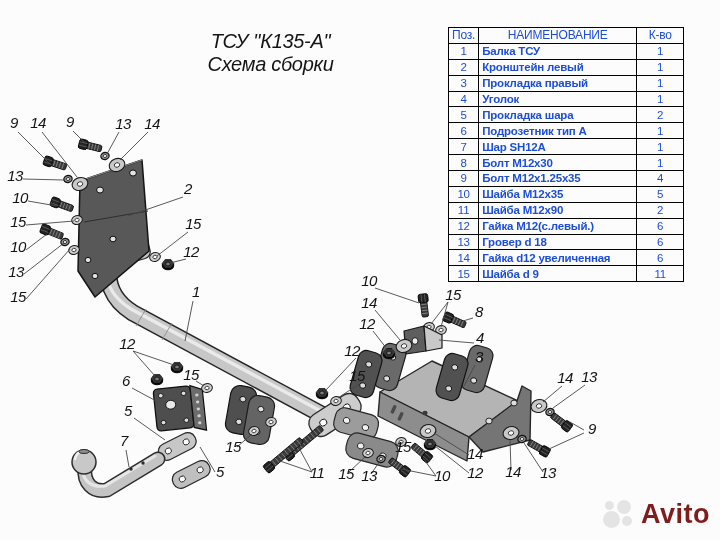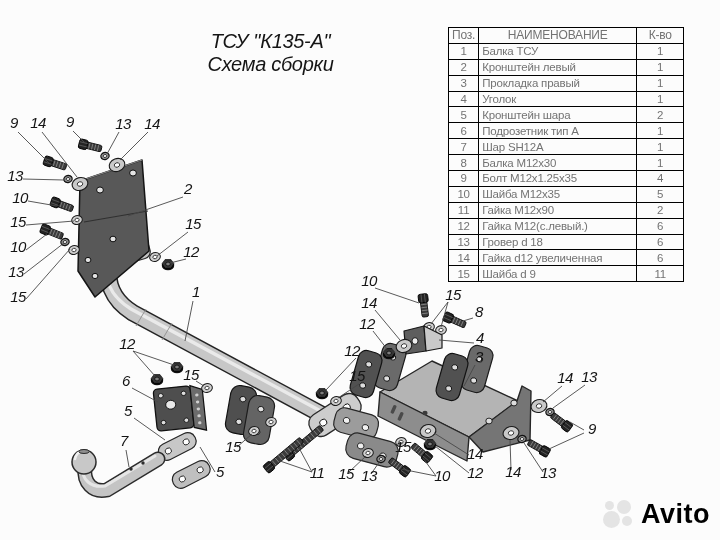--- a/index.html
+++ b/index.html
@@ -4,34 +4,34 @@
 <style>
   html,body{margin:0;padding:0;background:#ffffff;}
   #stage{position:relative;width:720px;height:540px;background:#fcfcfc;overflow:hidden;
          font-family:"Liberation Sans",sans-serif;}
   #drawing{position:absolute;left:0;top:0;}
   
   #title{position:absolute;left:178px;top:30px;width:185px;text-align:center;
          font-style:italic;font-size:20px;line-height:1.16;color:#151515;letter-spacing:-0.3px;}
   
   #parts-table{position:absolute;left:448px;top:27px;border-collapse:collapse;table-layout:fixed;}
-  #parts-table th,#parts-table td{border:1.5px solid #000;color:#737373;
+  #parts-table th,#parts-table td{border:1.5px solid #000;color:#1d4ed8;
          font-family:"Liberation Sans",sans-serif;font-size:11.5px;letter-spacing:-0.2px;
          height:14.9px;padding:0 3px;white-space:nowrap;overflow:hidden;}
   #parts-table th{font-weight:normal;font-size:12px;text-align:center;}
   #parts-table td.num-col{text-align:center;}
-  #parts-table td.name-col{text-align:left;}
+  #parts-table td.name-col{text-align:left;font-weight:bold;}
   .c-pos{width:30px}.c-name{width:158px}.c-qty{width:47px}
   
   .callout{font-family:"Liberation Sans",sans-serif;font-style:italic;font-size:15px;
            fill:#141414;text-anchor:middle;letter-spacing:-0.5px;}
   .leader{stroke:#474747;stroke-width:0.9;}
   
   #watermark{position:absolute;right:10px;bottom:10px;display:flex;align-items:center;gap:5px;
-             color:#000000;}
+             color:#7f1d1d;}
   #wm-logo{position:relative;width:34px;height:32px;}
   #wm-logo i{position:absolute;border-radius:50%;background:#e4e4e4;}
   #wm-c1{left:3px;top:3px;width:9px;height:9px;}
   #wm-c2{left:15px;top:2px;width:14px;height:14px;}
   #wm-c3{left:1px;top:13px;width:17px;height:17px;}
   #wm-c4{left:20px;top:18px;width:10px;height:10px;}
   #wm-text{font-size:27px;font-weight:bold;letter-spacing:0.5px;}
 </style>
 </head>
 <body>
@@ -377,51 +377,51 @@
           <td class="name-col">Прокладка правый</td>
           <td class="num-col">1</td>
         </tr>
         <tr>
           <td class="num-col">4</td>
           <td class="name-col">Уголок</td>
           <td class="num-col">1</td>
         </tr>
         <tr>
           <td class="num-col">5</td>
-          <td class="name-col">Кронштейн шара</td>
+          <td class="name-col">Прокладка шара</td>
           <td class="num-col">2</td>
         </tr>
         <tr>
           <td class="num-col">6</td>
           <td class="name-col">Подрозетник тип А</td>
           <td class="num-col">1</td>
         </tr>
         <tr>
           <td class="num-col">7</td>
           <td class="name-col">Шар SH12A</td>
           <td class="num-col">1</td>
         </tr>
         <tr>
           <td class="num-col">8</td>
-          <td class="name-col">Балка М12х30</td>
+          <td class="name-col">Болт М12х30</td>
           <td class="num-col">1</td>
         </tr>
         <tr>
           <td class="num-col">9</td>
           <td class="name-col">Болт М12х1.25х35</td>
           <td class="num-col">4</td>
         </tr>
         <tr>
           <td class="num-col">10</td>
           <td class="name-col">Шайба М12х35</td>
           <td class="num-col">5</td>
         </tr>
         <tr>
           <td class="num-col">11</td>
-          <td class="name-col">Гайка М12х90</td>
+          <td class="name-col">Шайба М12х90</td>
           <td class="num-col">2</td>
         </tr>
         <tr>
           <td class="num-col">12</td>
           <td class="name-col">Гайка М12(с.левый.)</td>
           <td class="num-col">6</td>
         </tr>
         <tr>
           <td class="num-col">13</td>
           <td class="name-col">Гровер d 18</td>

